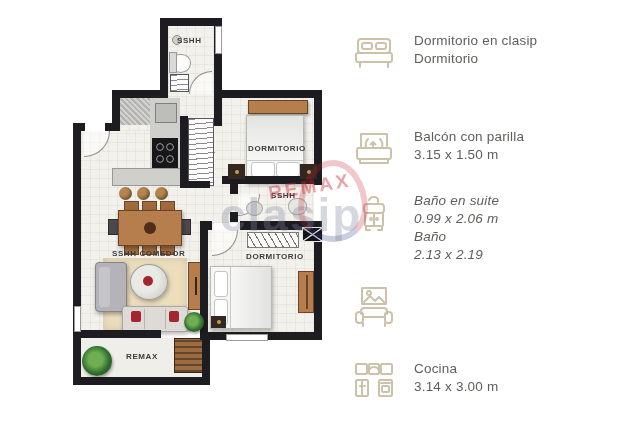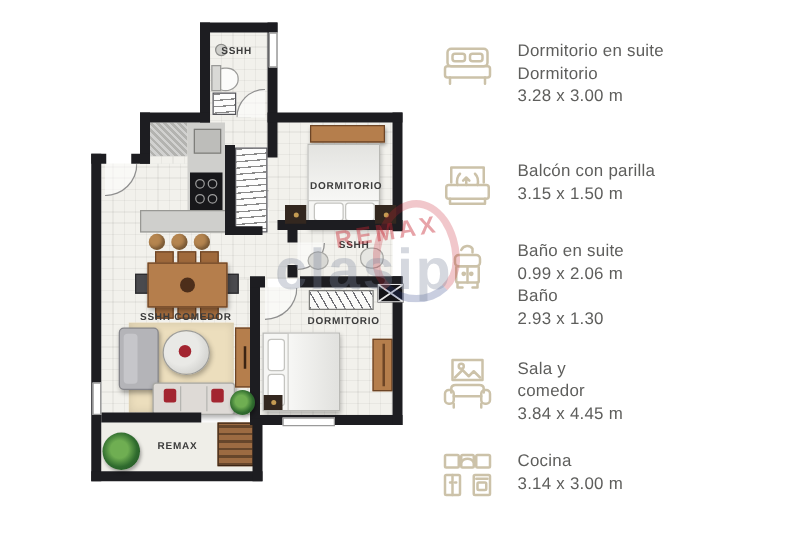--- a/index.html
+++ b/index.html
@@ -200,78 +200,72 @@
       <div class="legend-icon">
         <svg class="ic" width="44" height="44" viewBox="0 0 44 44">
           <rect x="6" y="7" width="32" height="14" rx="3"></rect>
           <rect x="10" y="11" width="10" height="6" rx="2"></rect>
           <rect x="24" y="11" width="10" height="6" rx="2"></rect>
           <rect x="4" y="21" width="36" height="9" rx="2"></rect>
           <path d="M8 30v5M36 30v5"></path>
         </svg>
       </div>
       <div class="legend-text">
-        <div class="legend-line">Dormitorio en suite</div>
+        <div class="legend-line">Dormitorio en clasip</div>
         <div class="legend-line">Dormitorio</div>
-        <div class="legend-line">3.28 x 3.00 m</div>
       </div>
     </div>
 
     <div class="legend-item" style="top:128px;">
       <div class="legend-icon">
         <svg class="ic" width="44" height="44" viewBox="0 0 44 44">
           <path d="M9 6v12M35 6v12M9 6h26"></path>
           <path d="M14 20c-1-4 0-7 2-9M30 20c1-4 0-7-2-9"></path>
           <path d="M21 20v-6M21 14l-2.5 2.5M21 14l2.5 2.5"></path>
           <rect x="5" y="20" width="34" height="11" rx="2"></rect>
           <path d="M8 31v4h28v-4"></path>
         </svg>
       </div>
       <div class="legend-text">
         <div class="legend-line">Balcón con parilla</div>
         <div class="legend-line">3.15 x 1.50 m</div>
       </div>
     </div>
 
-    <div class="legend-item" style="top:192px;">
+    <div class="legend-item" style="top:192px;font-style:italic;">
       <div class="legend-icon">
         <svg class="ic" width="44" height="44" viewBox="0 0 44 44">
           <path d="M17 8c2-4 7-4 9-1v3"></path>
           <rect x="12" y="12" width="20" height="9" rx="3"></rect>
           <rect x="13" y="21" width="18" height="13" rx="1"></rect>
           <path d="M22 21v13"></path>
           <circle cx="19" cy="27" r="0.9"></circle>
           <circle cx="25" cy="27" r="0.9"></circle>
           <path d="M14 34v4h4M30 34v4h-4"></path>
         </svg>
       </div>
       <div class="legend-text">
         <div class="legend-line">Baño en suite</div>
         <div class="legend-line">0.99 x 2.06 m</div>
         <div class="legend-line">Baño</div>
-        <div class="legend-line">2.93 x 1.30</div>
+        <div class="legend-line">2.13 x 2.19</div>
       </div>
     </div>
 
     <div class="legend-item" style="top:286px;">
       <div class="legend-icon">
         <svg class="ic" width="44" height="44" viewBox="0 0 44 44">
           <rect x="10" y="2" width="24" height="16"></rect>
           <circle cx="17" cy="7" r="2"></circle>
           <path d="M12 16l6-6 5 5 4-4 5 5"></path>
           <path d="M9 28v-3c0-2 1.5-3 3.5-3h19c2 0 3.5 1 3.5 3v3"></path>
           <rect x="4" y="26" width="7" height="11" rx="3"></rect>
           <rect x="33" y="26" width="7" height="11" rx="3"></rect>
           <path d="M11 31h22M11 37v3M33 37v3"></path>
         </svg>
-      </div>
-      <div class="legend-text">
-        <div class="legend-line">Sala y</div>
-        <div class="legend-line">comedor</div>
-        <div class="legend-line">3.84 x 4.45 m</div>
       </div>
     </div>
 
     <div class="legend-item" style="top:360px;">
       <div class="legend-icon">
         <svg class="ic" width="44" height="44" viewBox="0 0 44 44">
           <rect x="4" y="4" width="11" height="10" rx="1"></rect>
           <rect x="17" y="4" width="10" height="10" rx="1"></rect>
           <path d="M17 10c2-4 8-4 10 0"></path>
           <rect x="29" y="4" width="11" height="10" rx="1"></rect>

